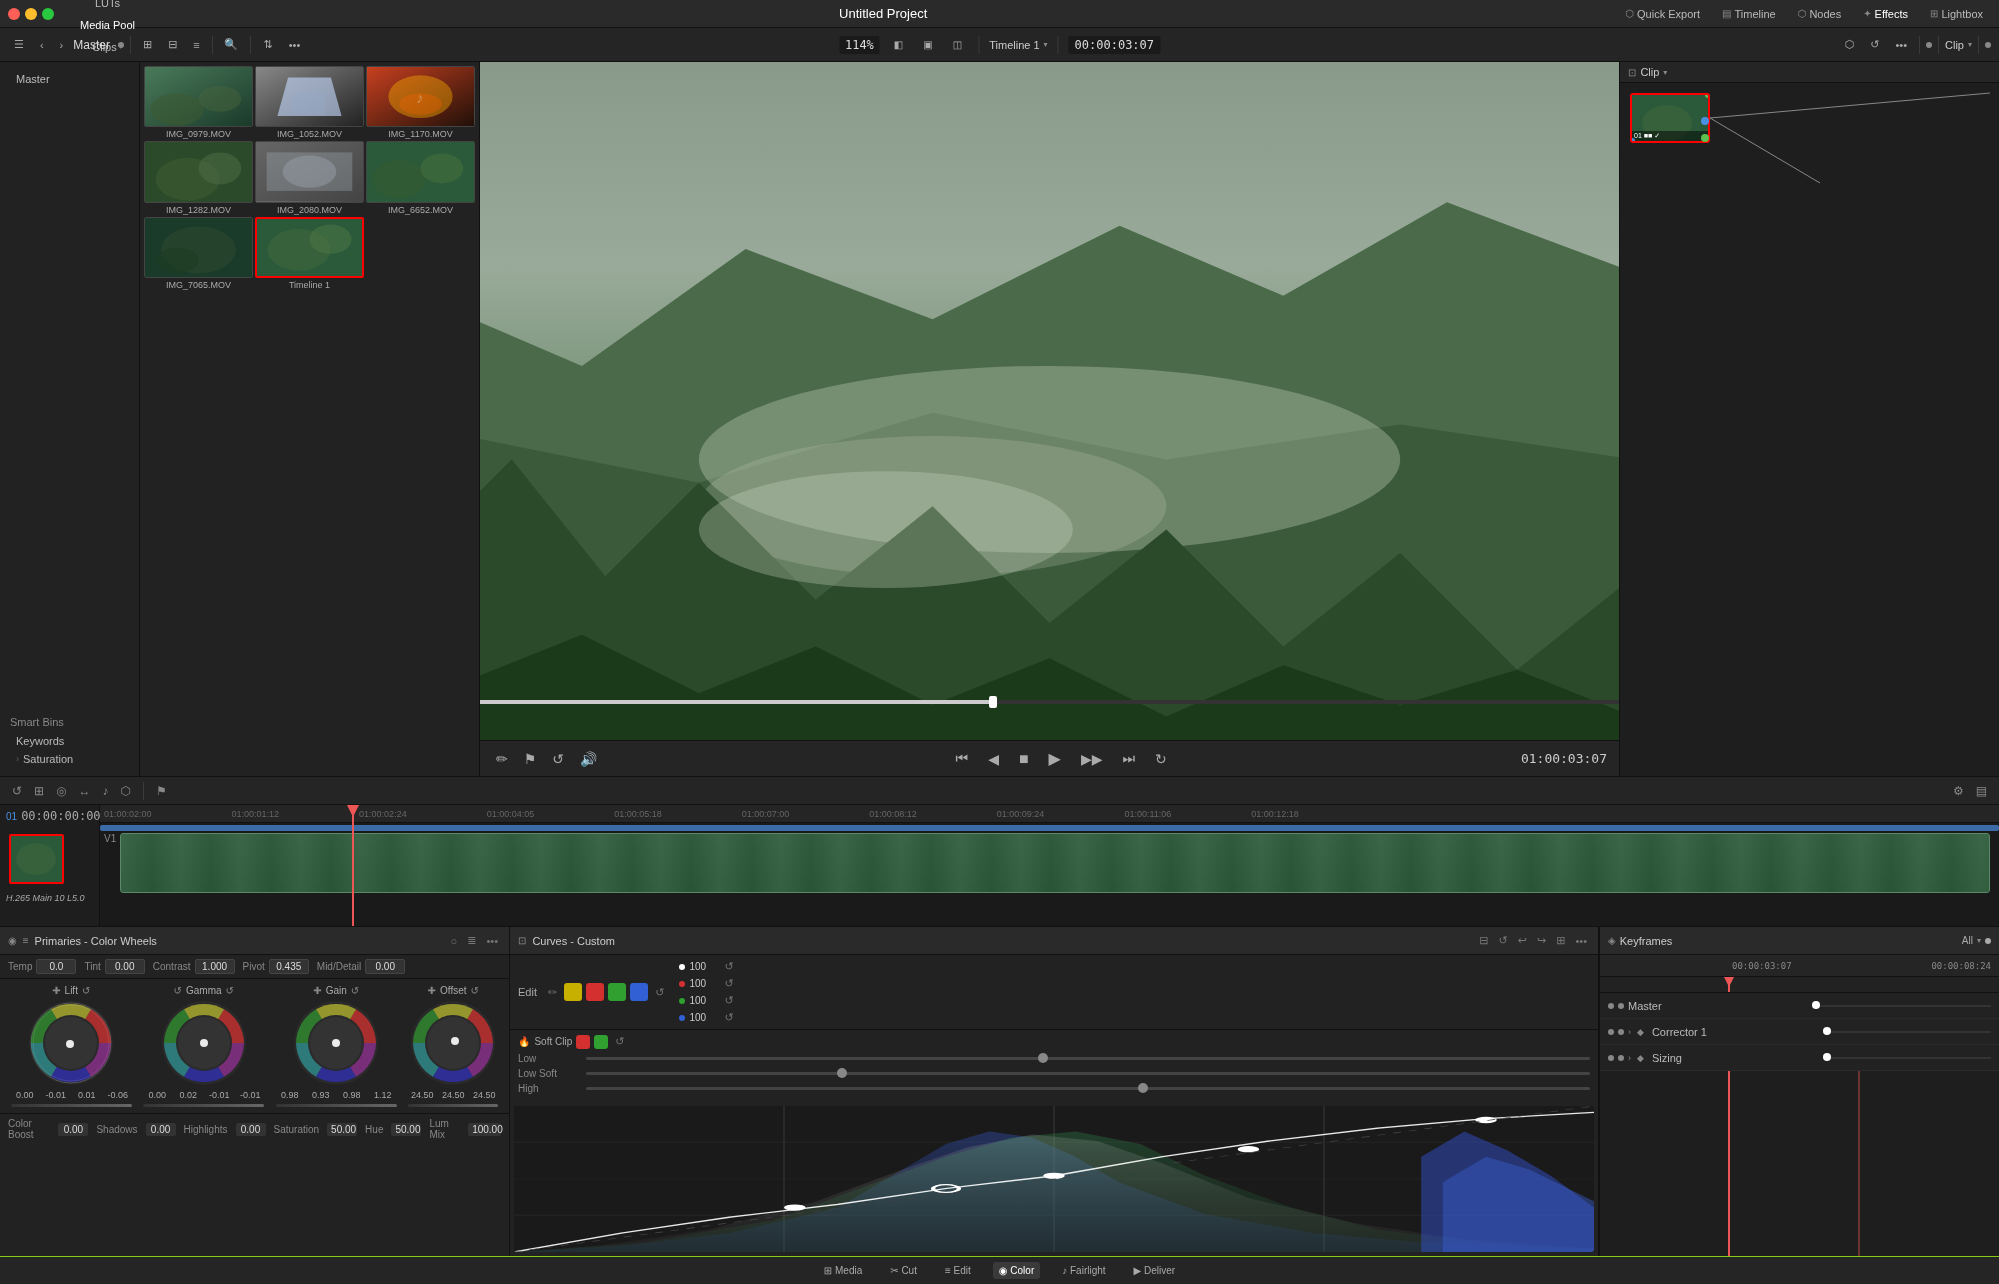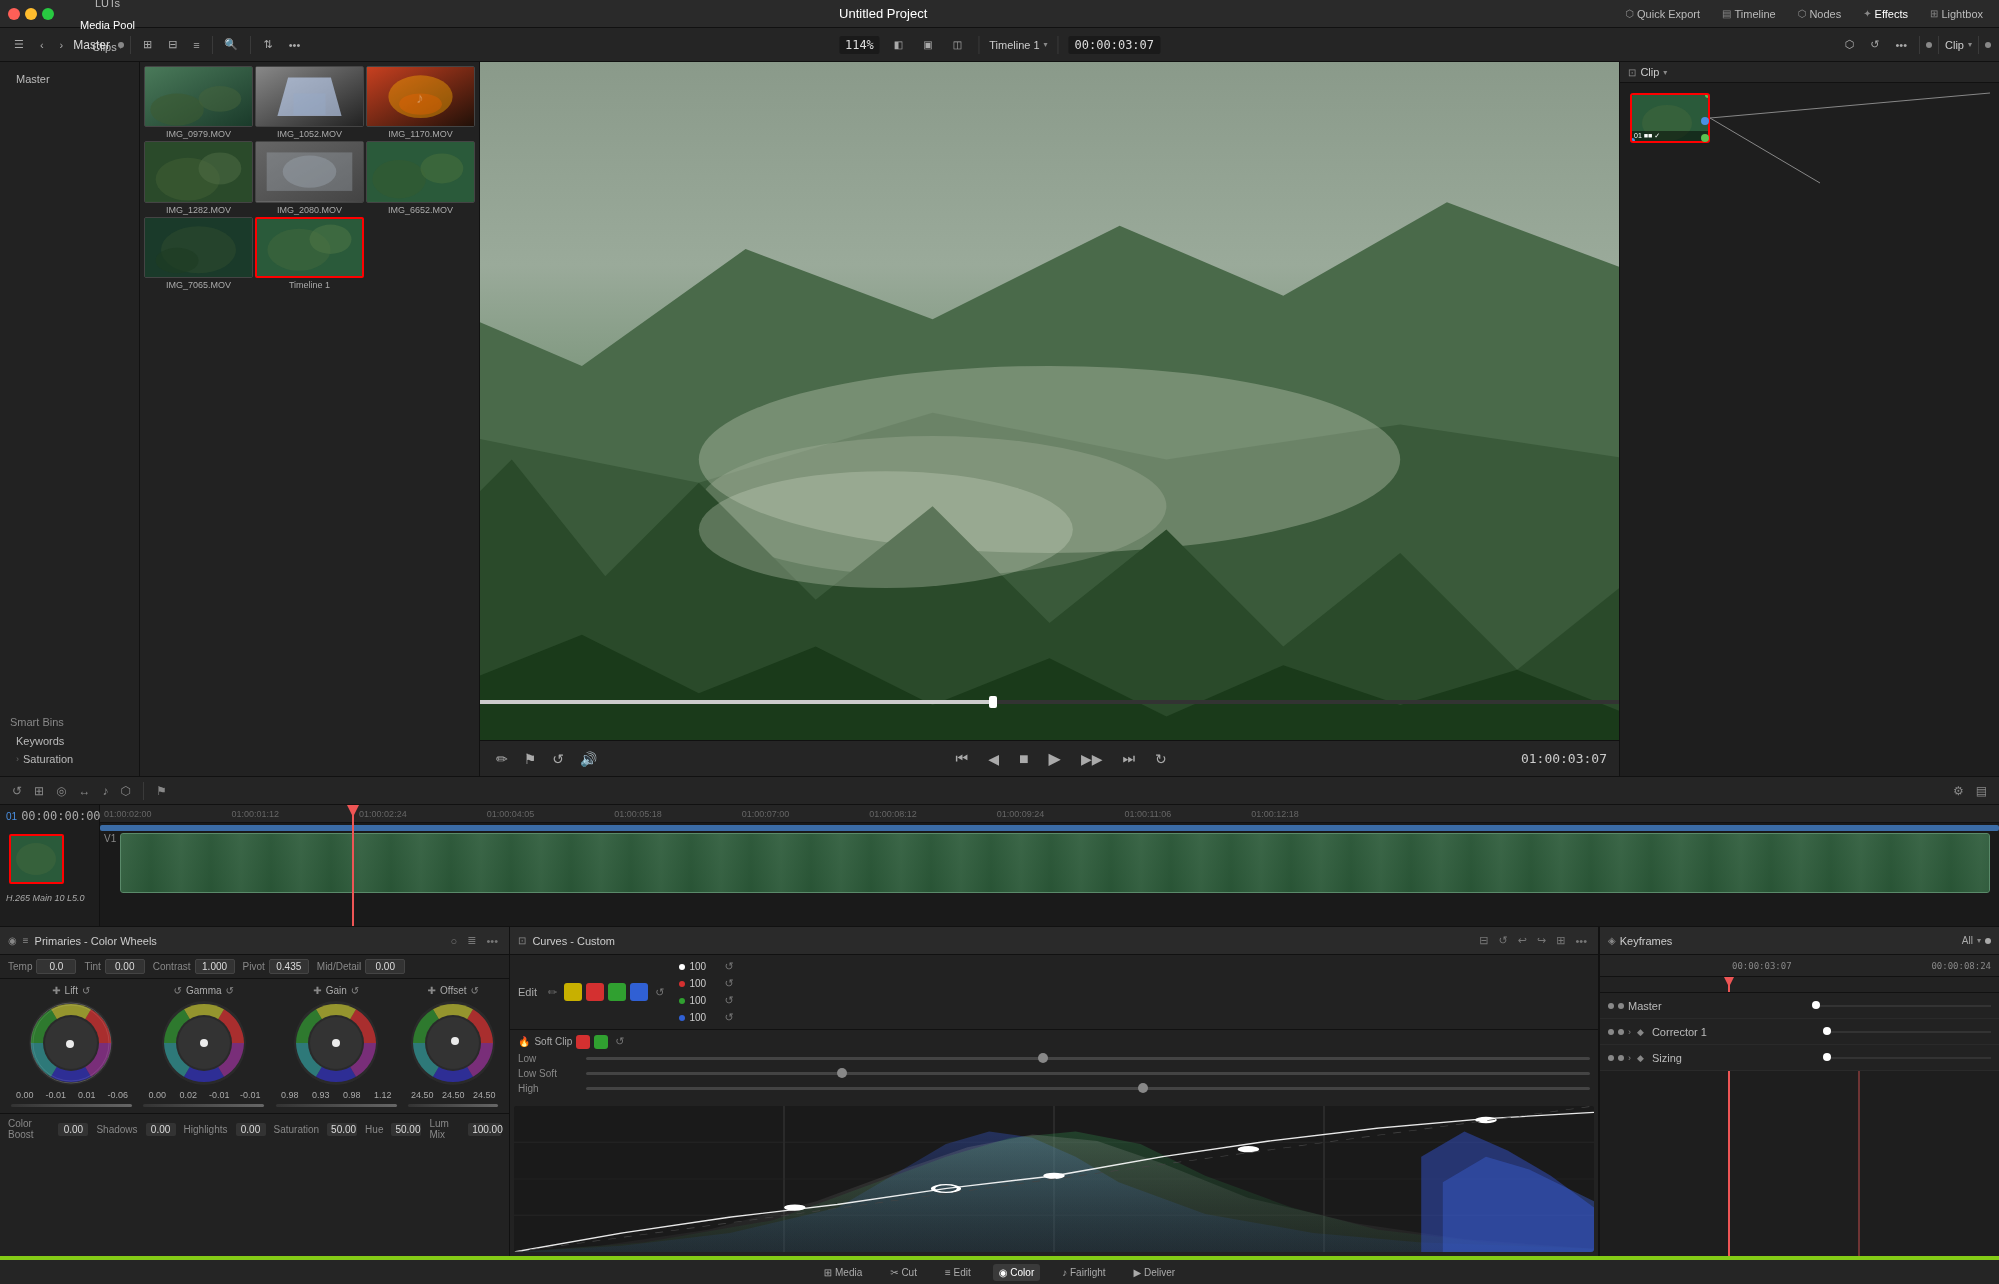--- a/index.html
+++ b/index.html
@@ -1253,20 +1253,20 @@
 
 <div class="bottom-status">
   <div class="status-icon">D</div>
   <span class="status-label">DaVinci Resolve 19</span>
   <div style="margin-left:auto;display:flex;gap:8px;">
     <button class="toolbar-btn">⚙</button>
     <button class="toolbar-btn">⤢</button>
   </div>
 </div>
 
-<div style="position:fixed;bottom:0;left:0;right:0;height:28px;background:#252525;border-top:4px solid #84cc16;display:flex;align-items:center;justify-content:center;gap:16px;">
+<div style="position:fixed;bottom:0;left:0;right:0;height:28px;background:#252525;border-top:1px solid #84cc16;display:flex;align-items:center;justify-content:center;gap:16px;">
   <button class="toolbar-btn" style="font-size:10px;">⊞ Media</button>
   <button class="toolbar-btn" style="font-size:10px;">✂ Cut</button>
   <button class="toolbar-btn" style="font-size:10px;">≡ Edit</button>
   <button class="toolbar-btn active" style="font-size:10px;background:#3a3a3a;color:#fff;">◉ Color</button>
   <button class="toolbar-btn" style="font-size:10px;">♪ Fairlight</button>
   <button class="toolbar-btn" style="font-size:10px;">▶ Deliver</button>
 </div>
 
 </body></html>

